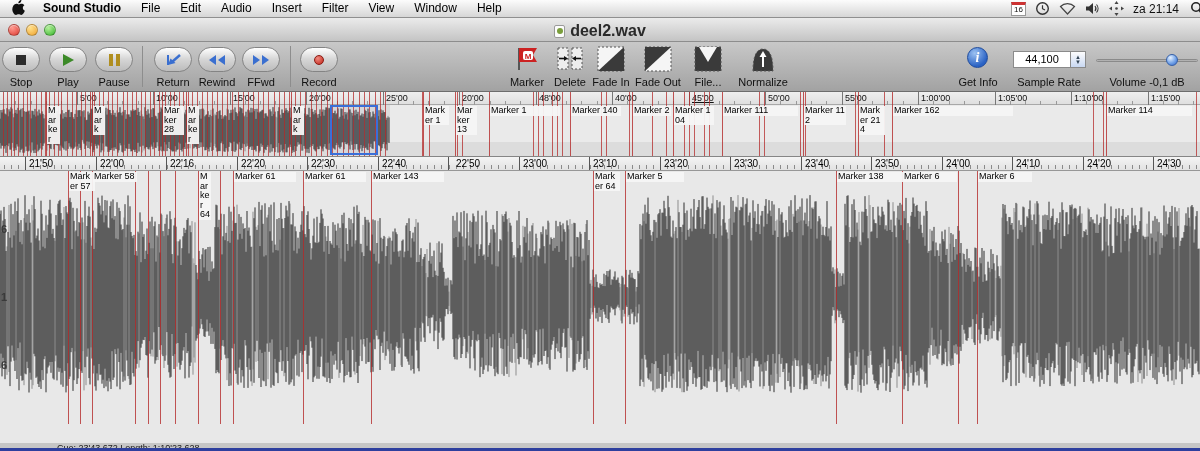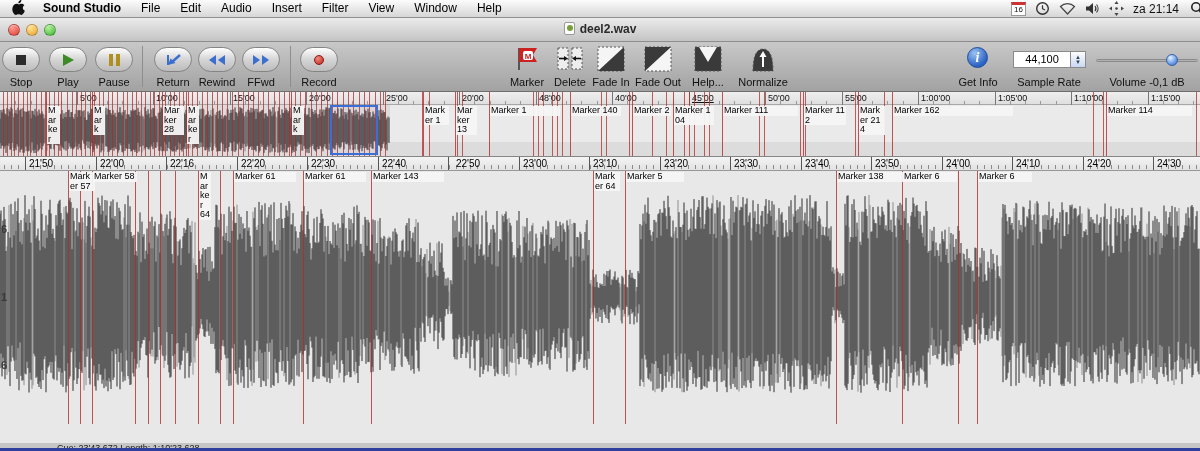--- a/index.html
+++ b/index.html
@@ -12,21 +12,21 @@
 .mb-right{margin-left:auto;display:flex;align-items:center;gap:9px;padding-right:2px}
 .sicon{display:inline-flex;align-items:center;justify-content:center}
 .cal{width:15px;height:14px;background:#fff;border:1px solid #999;border-top:3px solid #c33;font-size:8px;text-align:center;line-height:10px;color:#111}
 .mbclock{font-size:12px;color:#111;white-space:nowrap}
 
 .titlebar{position:absolute;top:18px;left:0;width:1200px;height:24px;background:linear-gradient(#ebebeb,#c4c4c4);border-bottom:1px solid #8d8d8d;z-index:29}
 .tl{position:absolute;top:6px;width:12px;height:12px;border-radius:50%;border:1px solid rgba(0,0,0,.25);box-shadow:inset 0 1px 1px rgba(255,255,255,.5)}
 .tl.red{left:8px;background:radial-gradient(circle at 35% 30%,#ff9a90,#e0443a)}
 .tl.yel{left:26px;background:radial-gradient(circle at 35% 30%,#ffe08a,#f5a javaScript)}
 .tl.grn{left:44px;background:radial-gradient(circle at 35% 30%,#b4f09a,#35b52a)}
-.titlewrap{position:absolute;top:4px;left:0;width:100%;text-align:center;font-size:12px;font-weight:bold;color:#2a2a2a}
+.titlewrap{position:absolute;top:4px;left:0;width:100%;text-align:center;font-size:16px;font-weight:bold;color:#2a2a2a}
 .docicon{display:inline-block;width:11px;height:13px;background:#fdfdfd;border:1px solid #9a9a9a;border-radius:2px;vertical-align:-2px;margin-right:5px;position:relative}
 .docicon i{position:absolute;left:2px;top:2px;width:6px;height:6px;border-radius:50%;background:#7a9e3b}
 
 .toolbar{position:absolute;top:42px;left:0;width:1200px;height:50px;background:linear-gradient(#c8c8c8,#a2a2a2);border-bottom:1px solid #6d6d6d;z-index:28}
 .tbtn{position:absolute;top:5px;width:38px;height:25px;border-radius:13px;background:linear-gradient(#ffffff,#d6d6d6 48%,#bcbcbc);border:1px solid #848484;display:flex;align-items:center;justify-content:center}
 .tlabel{position:absolute;top:34px;font-size:11px;color:#111;transform:translateX(-50%);white-space:nowrap}
 .tdiv{position:absolute;top:4px;width:1px;height:41px;background:#8d8d8d}
 .sq{width:10px;height:10px;background:#2c2c2c}
 .tri{width:0;height:0;border-top:6px solid transparent;border-bottom:6px solid transparent;border-left:11px solid #3c8a28}
 .pbars{display:flex;gap:3px}
@@ -226,21 +226,21 @@
           <polygon points="1,2 27,2 1,26" fill="#3a3a3a"></polygon>
         </svg>
     </div>
     <div class="tlabel" style="left:658px">Fade Out</div>
     <div class="eticon" style="left:694px">
       <svg width="28" height="28" viewBox="0 0 28 28">
           <rect x="1" y="2" width="26" height="24" fill="#3a3a3a" stroke="#555" stroke-dasharray="2,2"></rect>
           <polygon points="5,2 23,2 14,17" fill="#f5f5f5"></polygon>
         </svg>
     </div>
-    <div class="tlabel" style="left:708px">Help...</div>
+    <div class="tlabel" style="left:708px">File...</div>
     <div class="eticon" style="left:749px">
       <svg width="28" height="28" viewBox="0 0 28 28">
           <path d="M4 26 Q4 4 14 4 Q24 4 24 26 Z" fill="#3a3a3a" stroke="#555" stroke-dasharray="2,2"></path>
           <path d="M14 22 V10" stroke="#fff" stroke-width="2"></path>
           <polygon points="14,6 10.5,12 17.5,12" fill="#fff"></polygon>
         </svg>
     </div>
     <div class="tlabel" style="left:763px">Normalize</div>
 
     <div class="giconc" style="left:967px">i</div>

